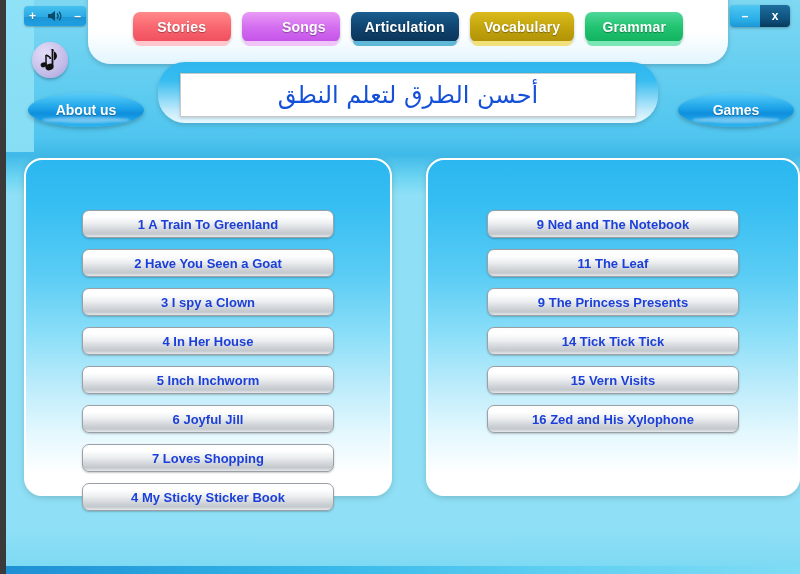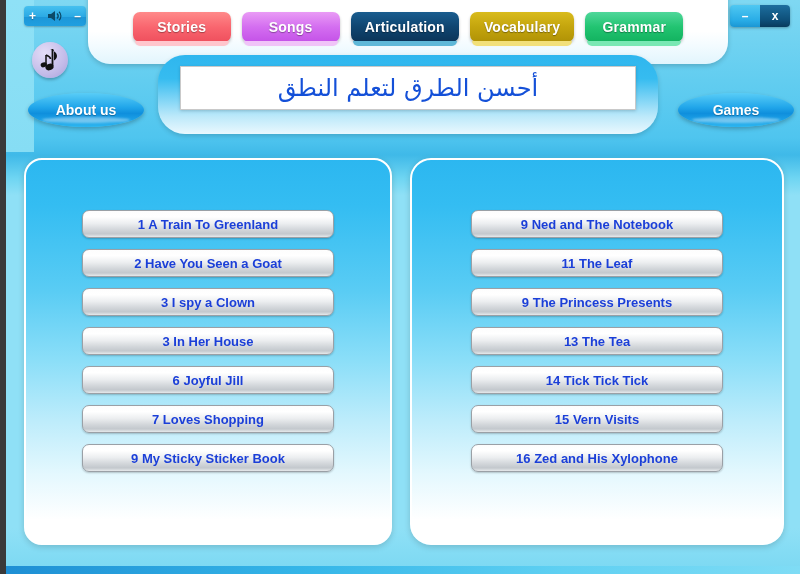--- a/index.html
+++ b/index.html
@@ -138,34 +138,34 @@
   .tab::after {
     content: "";
     position: absolute;
     left: 2px; right: 2px; bottom: -4px;
     height: 5px;
     border-radius: 0 0 6px 6px;
     background: rgba(255,255,255,.6);
   }
   .tab.t-stories { background: linear-gradient(180deg,#ff8a8a 0%, #f9666f 50%, #ef4f5d 100%); }
   .tab.t-stories::after { background: #ffc6cd; }
-  .tab.t-songs { background: linear-gradient(180deg,#e99bf5 0%, #d46ef0 50%, #c452e8 100%); }
+  .tab.t-songs { background: linear-gradient(180deg,#e99bf5 0%, #d46ef0 50%, #c452e8 100%); justify-content: flex-end; }
   .tab.t-songs::after { background: #f0c4f8; }
   .tab.t-articulation { background: linear-gradient(180deg,#1a5d8f 0%, #0f4570 50%, #0b3458 100%); align-items: center; }
   .tab.t-articulation::after { background: #5fb8d8; }
   .tab.t-vocabulary { background: linear-gradient(180deg,#d9bb1c 0%, #c4a50d 50%, #b09206 100%); text-align: right; }
   .tab.t-vocabulary::after { background: #f2e07a; }
   .tab.t-grammar { background: linear-gradient(180deg,#4fd79a 0%, #22c471 50%, #12b25f 100%); justify-content: center; }
   .tab.t-grammar::after { background: #79e8b4; }
 
   
   .title-shell {
     position: absolute;
-    left: 152px; top: 55px;
-    width: 500px; height: 79px;
+    left: 152px; top: 62px;
+    width: 500px; height: 61px;
     border-radius: 27px;
     background: linear-gradient(180deg,#2fb6ee 0%, #36bcf0 30%, #bde9fa 78%, #eaf8fe 100%);
     box-shadow: 0 2px 5px rgba(0,0,0,.16);
   }
   .title-box {
     position: absolute;
     left: 22px; top: 11px;
     width: 456px; height: 44px;
     background: #ffffff;
     border: 1px solid #c9c9c9;
@@ -206,37 +206,37 @@
     height: 6px;
     border-radius: 50%;
     background: rgba(255,255,255,.38);
     filter: blur(1px);
   }
 
   
   .panel {
     position: absolute;
     top: 158px;
-    height: 387px;
+    height: 338px;
     border-radius: 18px;
     border: 2px solid #ffffff;
     box-sizing: border-box;
     background: linear-gradient(180deg,
       #2cb7f0 0%,
       #34bdf2 12%,
       #59ccf4 34%,
       #8adef8 52%,
       #bdecfb 68%,
       #e4f8fe 82%,
       #ffffff 94%,
       #ffffff 100%);
     box-shadow: 0 2px 6px rgba(0,0,0,.16);
   }
   .panel.left { left: 18px; width: 368px; }
-  .panel.right { left: 404px; width: 374px; border-radius: 21px; }
+  .panel.right { left: 420px; width: 374px; }
 
   .item-list {
     position: absolute;
     left: 0; right: 0;
     top: 50px;
     display: flex;
     flex-direction: column;
     align-items: center;
     gap: 11px;
   }
@@ -341,33 +341,33 @@
       </div>
     <div class="pill games">
         <span>Games</span>
       </div>
 
     <div class="panel left">
       <div class="item-list">
         <div class="item-btn">1 A Train To Greenland</div>
         <div class="item-btn">2 Have You Seen a Goat</div>
         <div class="item-btn">3 I spy a Clown</div>
-        <div class="item-btn">3 In Her House</div>
+        <div class="item-btn">4 In Her House</div>
+        <div class="item-btn">5 Inch Inchworm</div>
         <div class="item-btn">6 Joyful Jill</div>
         <div class="item-btn">7 Loves Shopping</div>
-        <div class="item-btn">9 My Sticky Sticker Book</div>
+        <div class="item-btn">4 My Sticky Sticker Book</div>
       </div>
     </div>
 
     <div class="panel right">
       <div class="item-list">
         <div class="item-btn">9 Ned and The Notebook</div>
         <div class="item-btn">11 The Leaf</div>
         <div class="item-btn">9 The Princess Presents</div>
-        <div class="item-btn">13 The Tea</div>
         <div class="item-btn">14 Tick Tick Tick</div>
         <div class="item-btn">15 Vern Visits</div>
         <div class="item-btn">16 Zed and His Xylophone</div>
       </div>
     </div>
 
     <div class="bottom-bar"></div>
 
   </div>
 </div>

